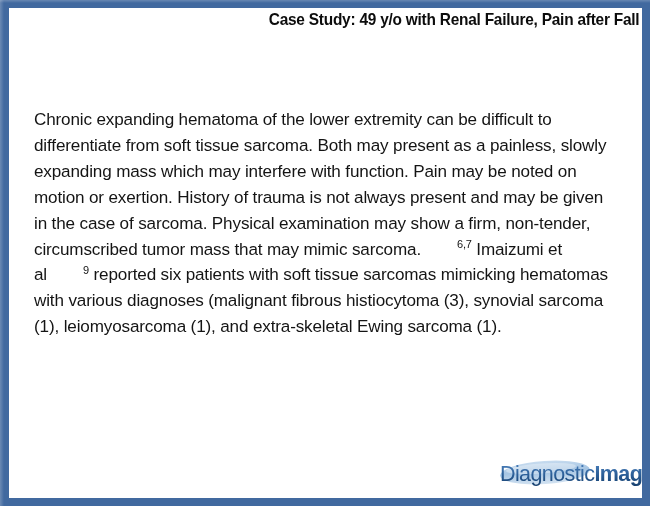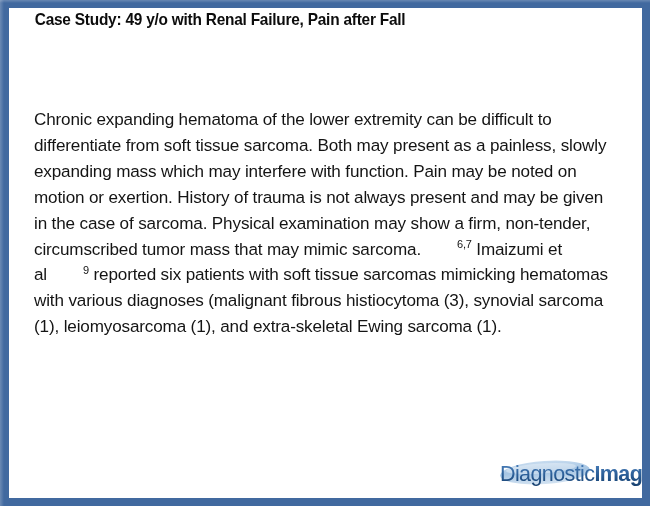--- a/index.html
+++ b/index.html
@@ -42,21 +42,21 @@
     background: #ffffff;
   }
 
   
   #header {
     position: absolute;
     left: 0;
     top: 0px;
     width: 633px;
     height: 24px;
-    text-align: left;
+    text-align: right;
     box-sizing: border-box;
     padding-right: 3px;
   }
   #header-title {
     display: inline-block;
     font-family: "Liberation Sans", sans-serif;
     font-size: 16.5px;
     font-weight: bold;
     color: #0c0c0c;
     letter-spacing: -0.25px;

